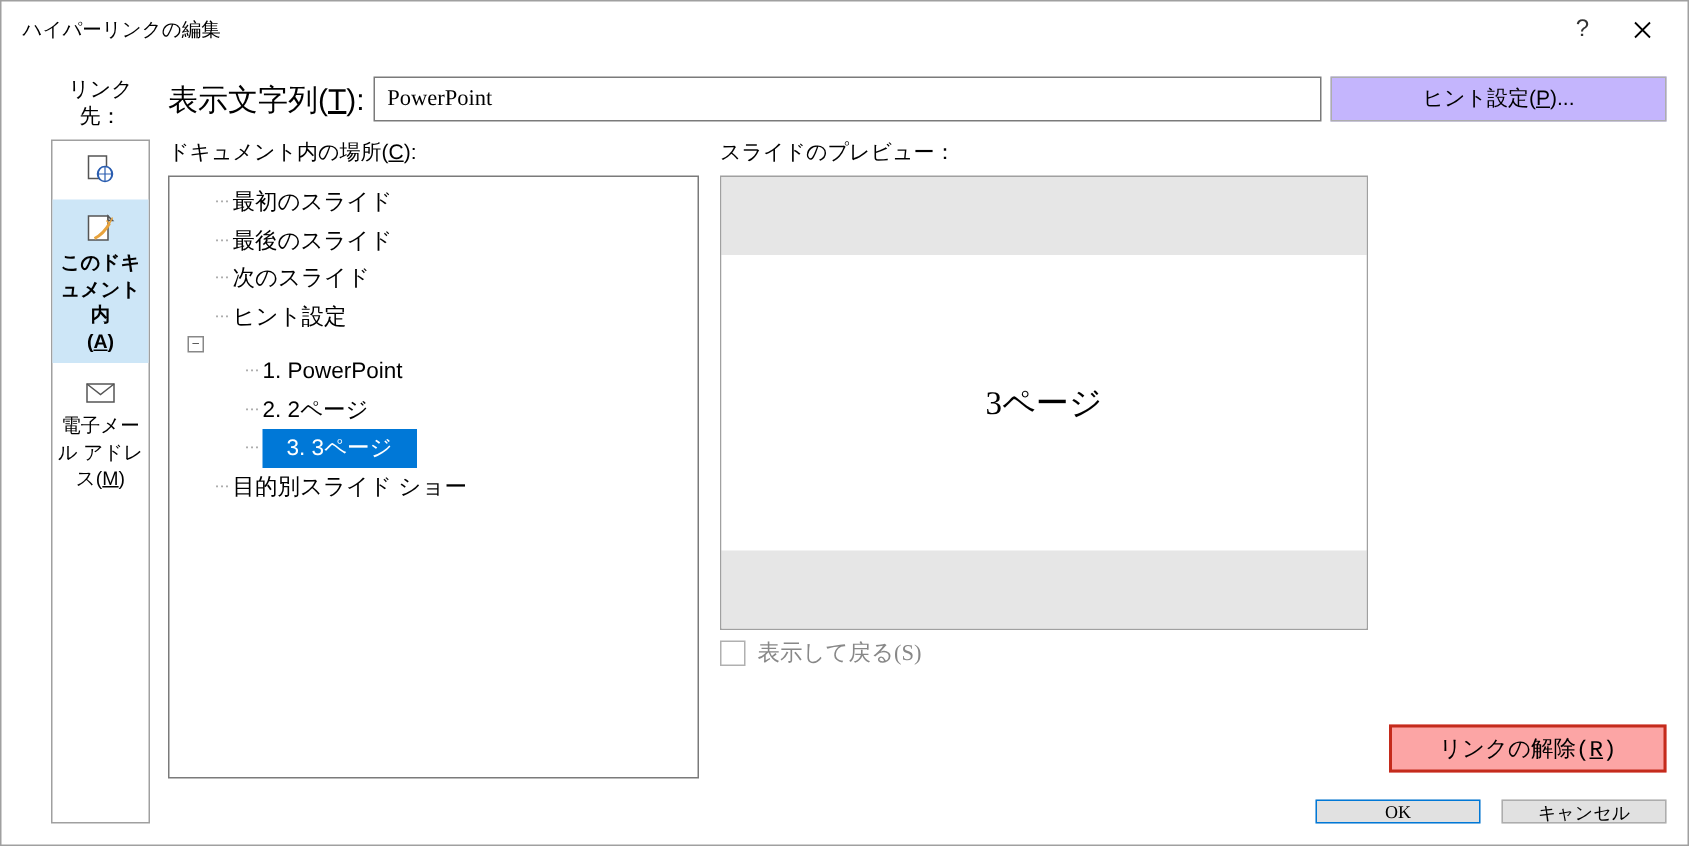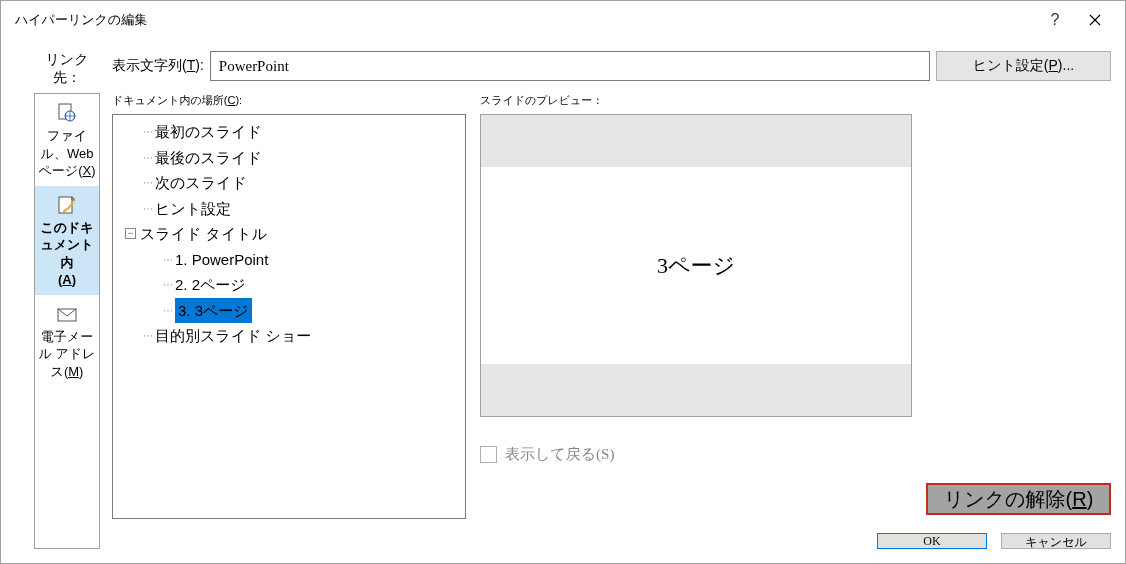--- a/index.html
+++ b/index.html
@@ -78,52 +78,52 @@
       display: flex;
       flex-direction: column;
     }
     .display-row {
       display: flex;
       align-items: center;
       gap: 6px;
       margin-bottom: 12px;
     }
     .display-label { 
-      font-size: 14px;
+      font-size: 20px;
       white-space: nowrap;
     }
     .display-input {
       flex: 1;
       height: 30px;
       border: 1px solid #7a7a7a;
       padding: 2px 8px;
       font-size: 15px;
       font-family: Liberation Serif, serif;
     }
     .hint-button {
-      width: 175px;
+      width: 224px;
       height: 30px;
       border: 1px solid #adadad;
-      background: #e5e5e5;
+      background: #c4b5fd;
       font-size: 14px;
       cursor: pointer;
       font-family: inherit;
     }
     .main-row {
       flex: 1;
       display: flex;
       gap: 14px;
     }
     .location-col {
       width: 354px;
       display: flex;
       flex-direction: column;
     }
     .section-label {
-      font-size: 11px;
+      font-size: 14px;
       margin-bottom: 6px;
     }
     .tree-box {
       flex: 1;
       border: 1px solid #7a7a7a;
       padding: 4px 6px;
       overflow: auto;
       font-size: 15px;
       line-height: 1.7;
     }
@@ -131,22 +131,22 @@
       white-space: nowrap;
       padding: 0 3px;
       cursor: pointer;
       display: flex;
       align-items: center;
     }
     .tree-child { padding-left: 22px; }
     .tree-grandchild { padding-left: 42px; }
     .tree-item.selected span.lbl {
       background: #0078d7;
-      color: #000000;
-      padding: 0 3px;
+      color: #ffffff;
+      padding: 0 16px;
     }
     .tree-conn {
       display: inline-block;
       width: 14px;
       color: #999;
       font-size: 10px;
       text-align: center;
     }
     .tree-toggle {
       display: inline-block;
@@ -178,43 +178,43 @@
       display: flex;
       align-items: center;
       justify-content: center;
       font-size: 22px;
       background: #fff;
     }
     .show-return-row {
       display: flex;
       align-items: center;
       gap: 8px;
-      margin-top: 28px;
+      margin-top: 6px;
       color: #888;
       font-size: 15px;
     }
     .checkbox-box {
       width: 17px; height: 17px;
       border: 1px solid #b0b0b0;
       background: #fff;
     }
     .actions-col {
       width: 185px;
       display: flex;
       flex-direction: column;
       justify-content: flex-end;
       padding-bottom: 4px;
     }
     .remove-button {
       height: 32px;
       border: 2px solid #c42b1c;
-      background: #a3a3a3;
-      font-size: 20px;
-      cursor: pointer;
-      font-family: Liberation Sans, sans-serif;
+      background: #fca5a5;
+      font-size: 15px;
+      cursor: pointer;
+      font-family: Liberation Mono, monospace;
     }
     .footer-row {
       display: flex;
       justify-content: flex-end;
       gap: 14px;
       margin-top: 14px;
       padding-right: 0;
     }
     .btn {
       width: 110px;
@@ -248,21 +248,20 @@
       <div class="sidebar">
 
         <div class="sidebar-item">
           <div class="sidebar-icon">
             <svg width="22" height="22" viewBox="0 0 22 22">
               <rect x="3" y="2" width="12" height="15" fill="#fff" stroke="#555"></rect>
               <circle cx="14" cy="14" r="5" fill="#fff" stroke="#2a5db0"></circle>
               <path d="M9 14 h10 M14 9 v10 M11 10 a6 6 0 0 0 0 8 M17 10 a6 6 0 0 1 0 8" stroke="#2a5db0" fill="none" stroke-width="0.8"></path>
             </svg>
           </div>
-          <span class="sidebar-label"><span>ファイル、Web<br>ページ(</span><u>X</u><span>)</span></span>
         </div>
 
         <div class="sidebar-item selected">
           <div class="sidebar-icon">
             <svg width="22" height="22" viewBox="0 0 22 22">
               <rect x="3" y="3" width="13" height="16" fill="#fff" stroke="#555"></rect>
               <path d="M16 3 l3 3 h-3 z" fill="#ddd" stroke="#555"></path>
               <path d="M7 18 q6 -3 10 -10" stroke="#e8a33d" stroke-width="2" fill="none"></path>
               <path d="M15 6 l2 2 l2 -4" stroke="#e8a33d" fill="none"></path>
             </svg>
@@ -305,21 +304,20 @@
             <div class="tree-item tree-child">
                 <span class="tree-conn">⋯</span>
                 <span class="lbl">次のスライド</span>
               </div>
             <div class="tree-item tree-child">
                 <span class="tree-conn">⋯</span>
                 <span class="lbl">ヒント設定</span>
               </div>
             <div class="tree-item" style="padding-left:6px">
                 <span class="tree-toggle">−</span>
-                <span class="lbl">スライド タイトル</span>
               </div>
             <div class="tree-item tree-grandchild">
                 <span class="tree-conn">⋯</span>
                 <span class="lbl">1. PowerPoint</span>
               </div>
             <div class="tree-item tree-grandchild">
                 <span class="tree-conn">⋯</span>
                 <span class="lbl">2. 2ページ</span>
               </div>
             <div class="tree-item tree-grandchild selected">

